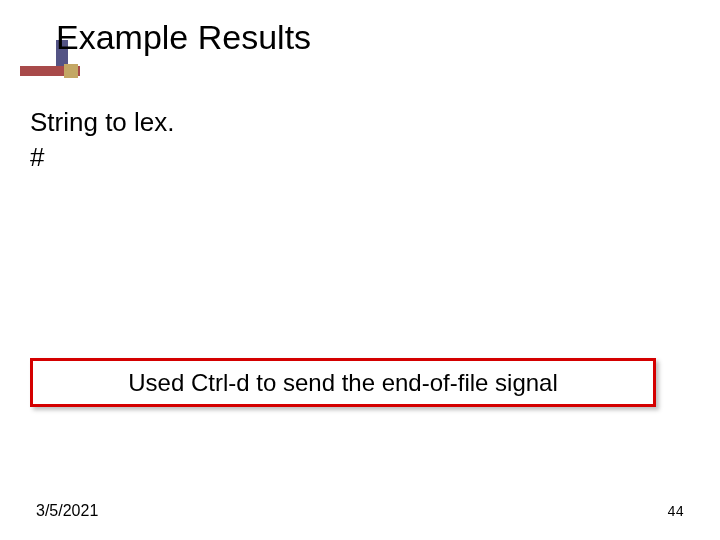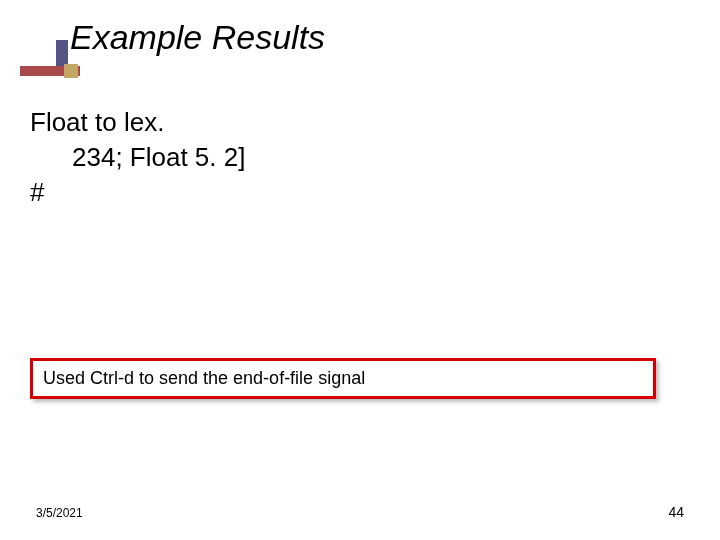--- a/index.html
+++ b/index.html
@@ -14,22 +14,21 @@
     overflow: hidden;
   }
   .slide {
     width: 720px;
     height: 540px;
     position: relative;
   }
   .title-wrap {
     position: absolute;
     top: 18px;
-    left: 70px;
-    font-style: italic;
+    left: 56px;
   }
   .title-deco {
     position: absolute;
     top: 64px;
     left: 20px;
     width: 60px;
     height: 14px;
   }
   .title-deco .bar-top {
     position: absolute;
@@ -75,59 +74,59 @@
   .indent {
     padding-left: 42px;
   }
   .callout {
     position: absolute;
     top: 358px;
     left: 30px;
     width: 600px;
     border: 3px solid #d40000;
     padding: 6px 10px;
-    font-size: 18px;
+    font-size: 24px;
     line-height: 1.3;
     box-shadow: 3px 3px 4px rgba(0,0,0,0.25);
+    text-align: center;
   }
   .footer-date {
     position: absolute;
     left: 36px;
     bottom: 20px;
-    font-size: 12px;
+    font-size: 16px;
     color: #000;
     font-family: Arial, sans-serif;
   }
   .footer-page {
     position: absolute;
     right: 36px;
     bottom: 20px;
     font-size: 14px;
     color: #000;
-    font-family: Liberation Sans, sans-serif;
+    font-family: Liberation Mono, monospace;
   }
 </style>
 </head>
 <body>
 
 <div class="slide">
 
   <div class="title-deco">
     <div class="bar-top"></div>
     <div class="bar-h"></div>
     <div class="sq"></div>
   </div>
 
   <div class="title-wrap">
     <div class="title-text">Example Results</div>
   </div>
 
   <div class="body">
-    <p>Float to lex.</p>
-    <p class="indent">234; Float 5. 2]</p>
+    <p>String to lex.</p>
     <p>#</p>
   </div>
 
   <div class="callout">
     <span>Used Ctrl-d to send the end-of-file signal</span>
   </div>
 
   <div class="footer-date">3/5/2021</div>
   <div class="footer-page">44</div>
 

